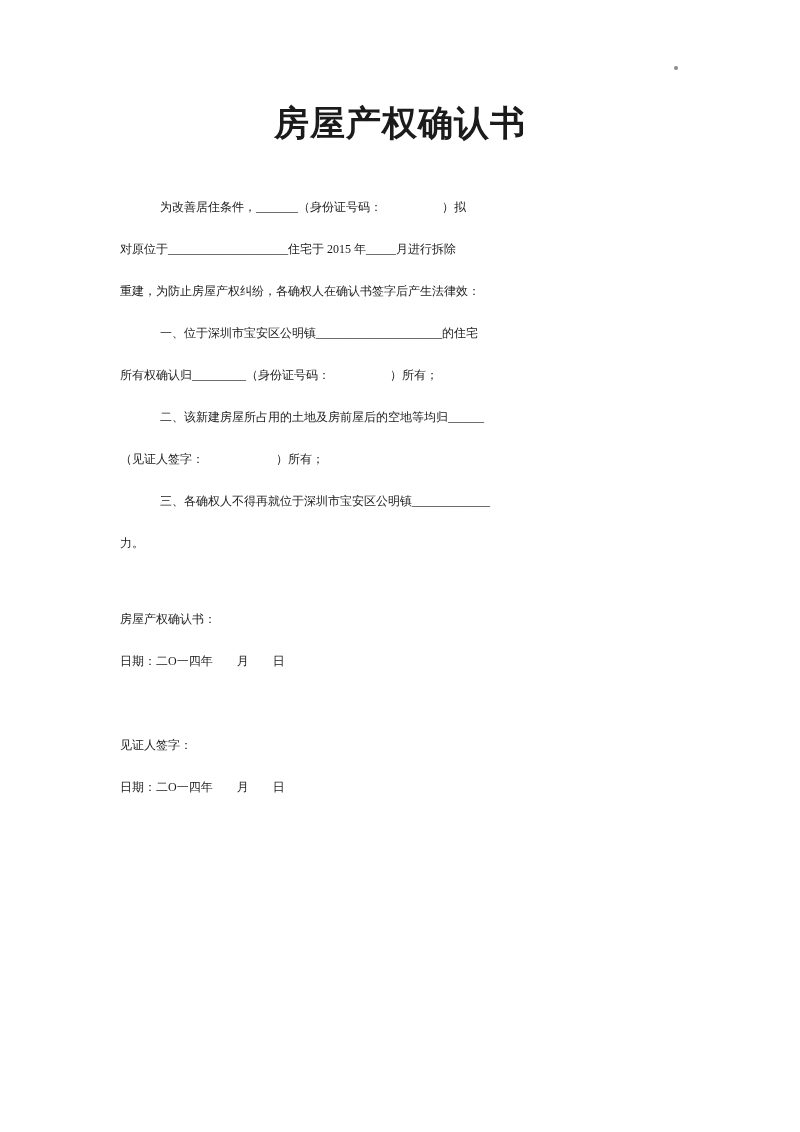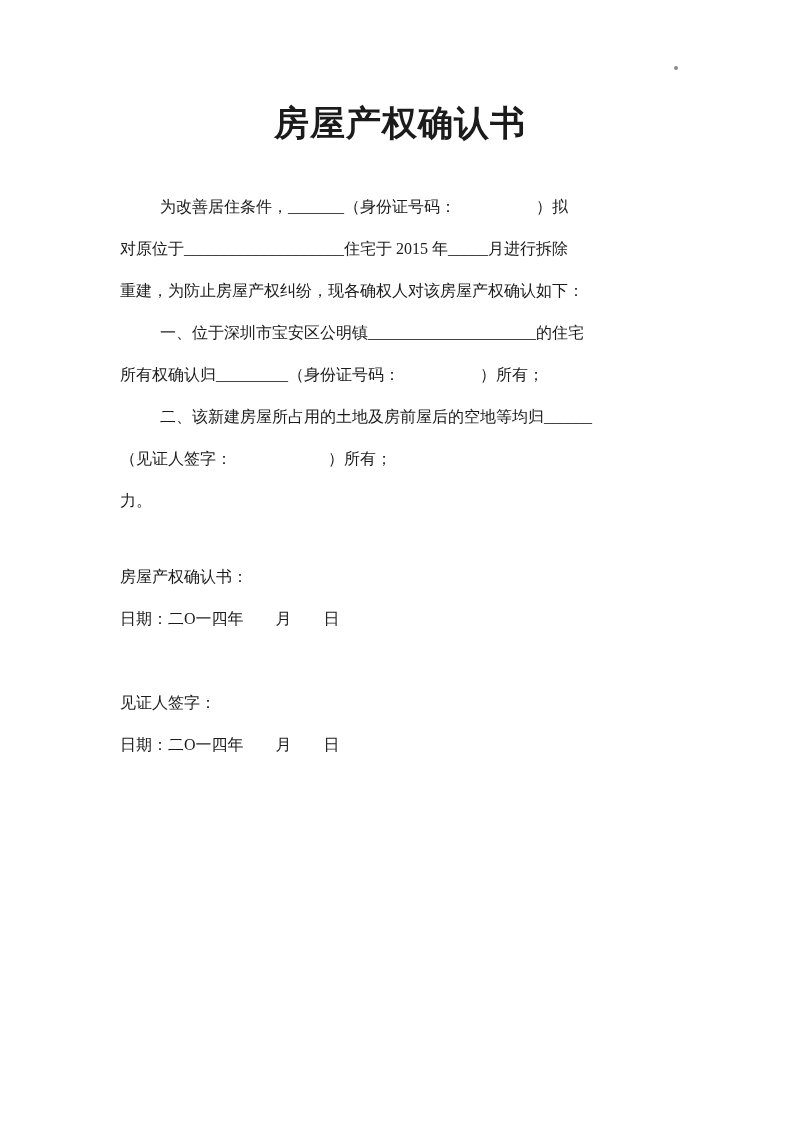--- a/index.html
+++ b/index.html
@@ -17,21 +17,21 @@
     padding-top: 99px;
     text-align: center;
     font-size: 35px;
     font-weight: 700;
     line-height: 50px;
     letter-spacing: 1px;
   }
   .doc-body {
     margin-top: 37px;
     padding: 0 90px 0 120px;
-    font-size: 16px;
+    font-size: 12px;
     line-height: 42px;
   }
   .line { white-space: pre; }
   .line.indent { padding-left: 40px; }
   .sp-small { height: 34px; }
   .sp-line  { height: 42px; }
   .artifact { position: absolute; }
   .speck-tr {
     left: 674px; top: 66px; width: 4px; height: 4px;
     background: #8b8b8b; border-radius: 2px;
@@ -55,28 +55,29 @@
 
 <div class="page">
 
   <div class="artifact speck-tr"></div>
 
   <h1 class="doc-title">房屋产权确认书</h1>
 
   <div class="doc-body">
     <div class="line indent">为改善居住条件，_______（身份证号码：　　　　　）拟</div>
     <div class="line">对原位于____________________住宅于 2015 年_____月进行拆除</div>
-    <div class="line">重建，为防止房屋产权纠纷，现各确权人对该房屋产权确认如下：</div>
+    <div class="line">重建，为防止房屋产权纠纷，各确权人在确认书签字后产生法律效：</div>
 
     <div class="line indent">一、位于深圳市宝安区公明镇_____________________的住宅</div>
     <div class="line">所有权确认归_________（身份证号码：　　　　　）所有；</div>
 
     <div class="line indent">二、该新建房屋所占用的土地及房前屋后的空地等均归______</div>
     <div class="line">（见证人签字：　　　　　　）所有；</div>
 
+    <div class="line indent">三、各确权人不得再就位于深圳市宝安区公明镇_____________</div>
 
     <div class="line">力。</div>
 
     <div class="sp-small"></div>
 
     <div class="line">房屋产权确认书：</div>
     <div class="line">日期：二O一四年　　月　　日</div>
 
     <div class="sp-line"></div>
 

